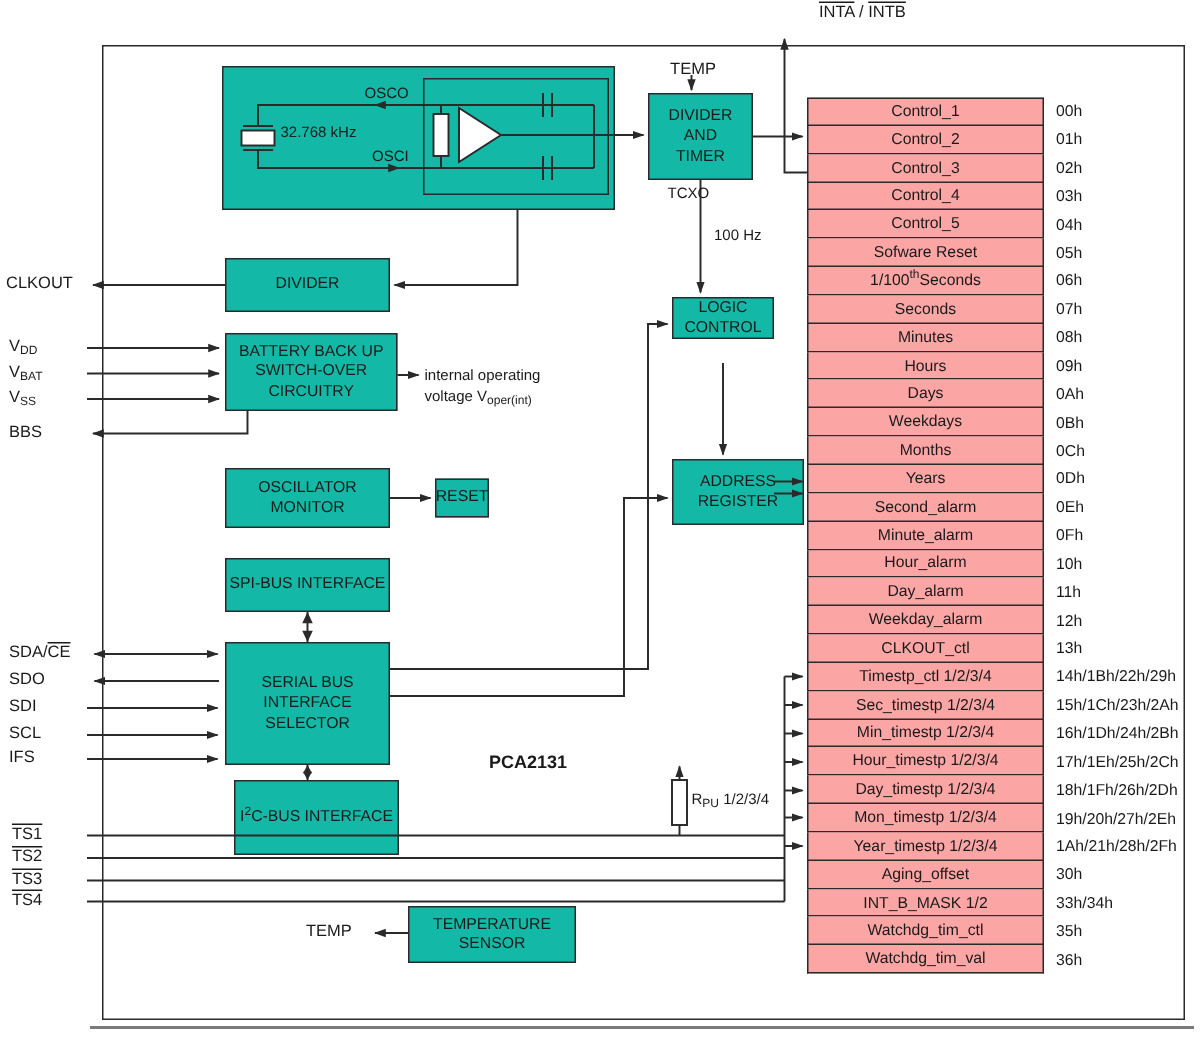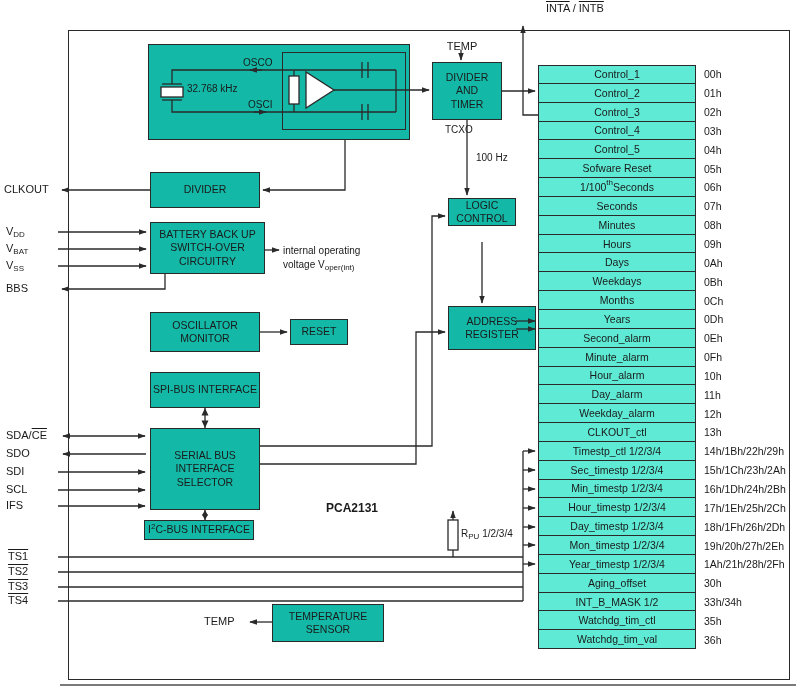--- a/index.html
+++ b/index.html
@@ -15,21 +15,21 @@
   .lbl { position:absolute; font-size:11px; line-height:1.1; white-space:nowrap; z-index:3; }
   .lbl.small { font-size:10px; }
   .lbl.bold { font-weight:bold; font-size:12px; }
   .note { position:absolute; font-size:10px; line-height:1.35; white-space:nowrap; z-index:3; }
   .ovl { text-decoration: overline; }
   sub { font-size:8px; vertical-align:baseline; position:relative; top:2px;text-align:center; }
   sup { font-size:8px; vertical-align:baseline; position:relative; top:-4px; }
   svg.wires { position:absolute; left:0; top:0; z-index:2; }
   #register-file { position:absolute; left:538px; top:65px; z-index:1; }
   .reg-row { display:flex; align-items:stretch; height:18.85px; }
-  .reg-box { width:158px; border:1.3px solid #2a2a2a; border-top:none; background:#5eead4;
+  .reg-box { width:158px; border:1.3px solid #2a2a2a; border-top:none; background:#fca5a5;
              display:flex; align-items:center; justify-content:center; font-size:10.5px; }
   .reg-row:first-child .reg-box { border-top:1.3px solid #2a2a2a; }
   .reg-addr { margin-left:8px; font-size:10.5px; display:flex; align-items:center; }
   .bottom-rule { position:absolute; background:#7a7a7a; z-index:0; }
 </style>
 </head>
 <body>
 
 <div class="stage">
 
@@ -45,30 +45,30 @@
     </div>
   <div class="box" style="left:150px;top:172px;width:110px;height:36px">
       <span>DIVIDER</span>
     </div>
   <div class="box" style="left:150px;top:222px;width:115px;height:52px">
       <span>BATTERY BACK UP SWITCH-OVER CIRCUITRY</span>
     </div>
   <div class="box" style="left:150px;top:312px;width:110px;height:40px">
       <span>OSCILLATOR MONITOR</span>
     </div>
-  <div class="box" style="left:290px;top:319px;width:58px;height:26px">
+  <div class="box" style="left:290px;top:319px;width:36px;height:26px">
       <span>RESET</span>
     </div>
   <div class="box" style="left:150px;top:372px;width:110px;height:36px">
       <span>SPI-BUS INTERFACE</span>
     </div>
   <div class="box" style="left:150px;top:428px;width:110px;height:82px">
       <span>SERIAL BUS INTERFACE SELECTOR</span>
     </div>
-  <div class="box" style="left:144px;top:520px;width:110px;height:20px">
+  <div class="box" style="left:156px;top:520px;width:110px;height:50px">
       <span><span>I</span><sup>2</sup><span>C-BUS INTERFACE</span></span>
     </div>
   <div class="box" style="left:272px;top:604px;width:112px;height:38px">
       <span>TEMPERATURE SENSOR</span>
     </div>
   <div class="box" style="left:448px;top:198px;width:68px;height:28px">
       <span>LOGIC CONTROL</span>
     </div>
   <div class="box" style="left:448px;top:306px;width:88px;height:44px">
       <span>ADDRESS REGISTER</span>

